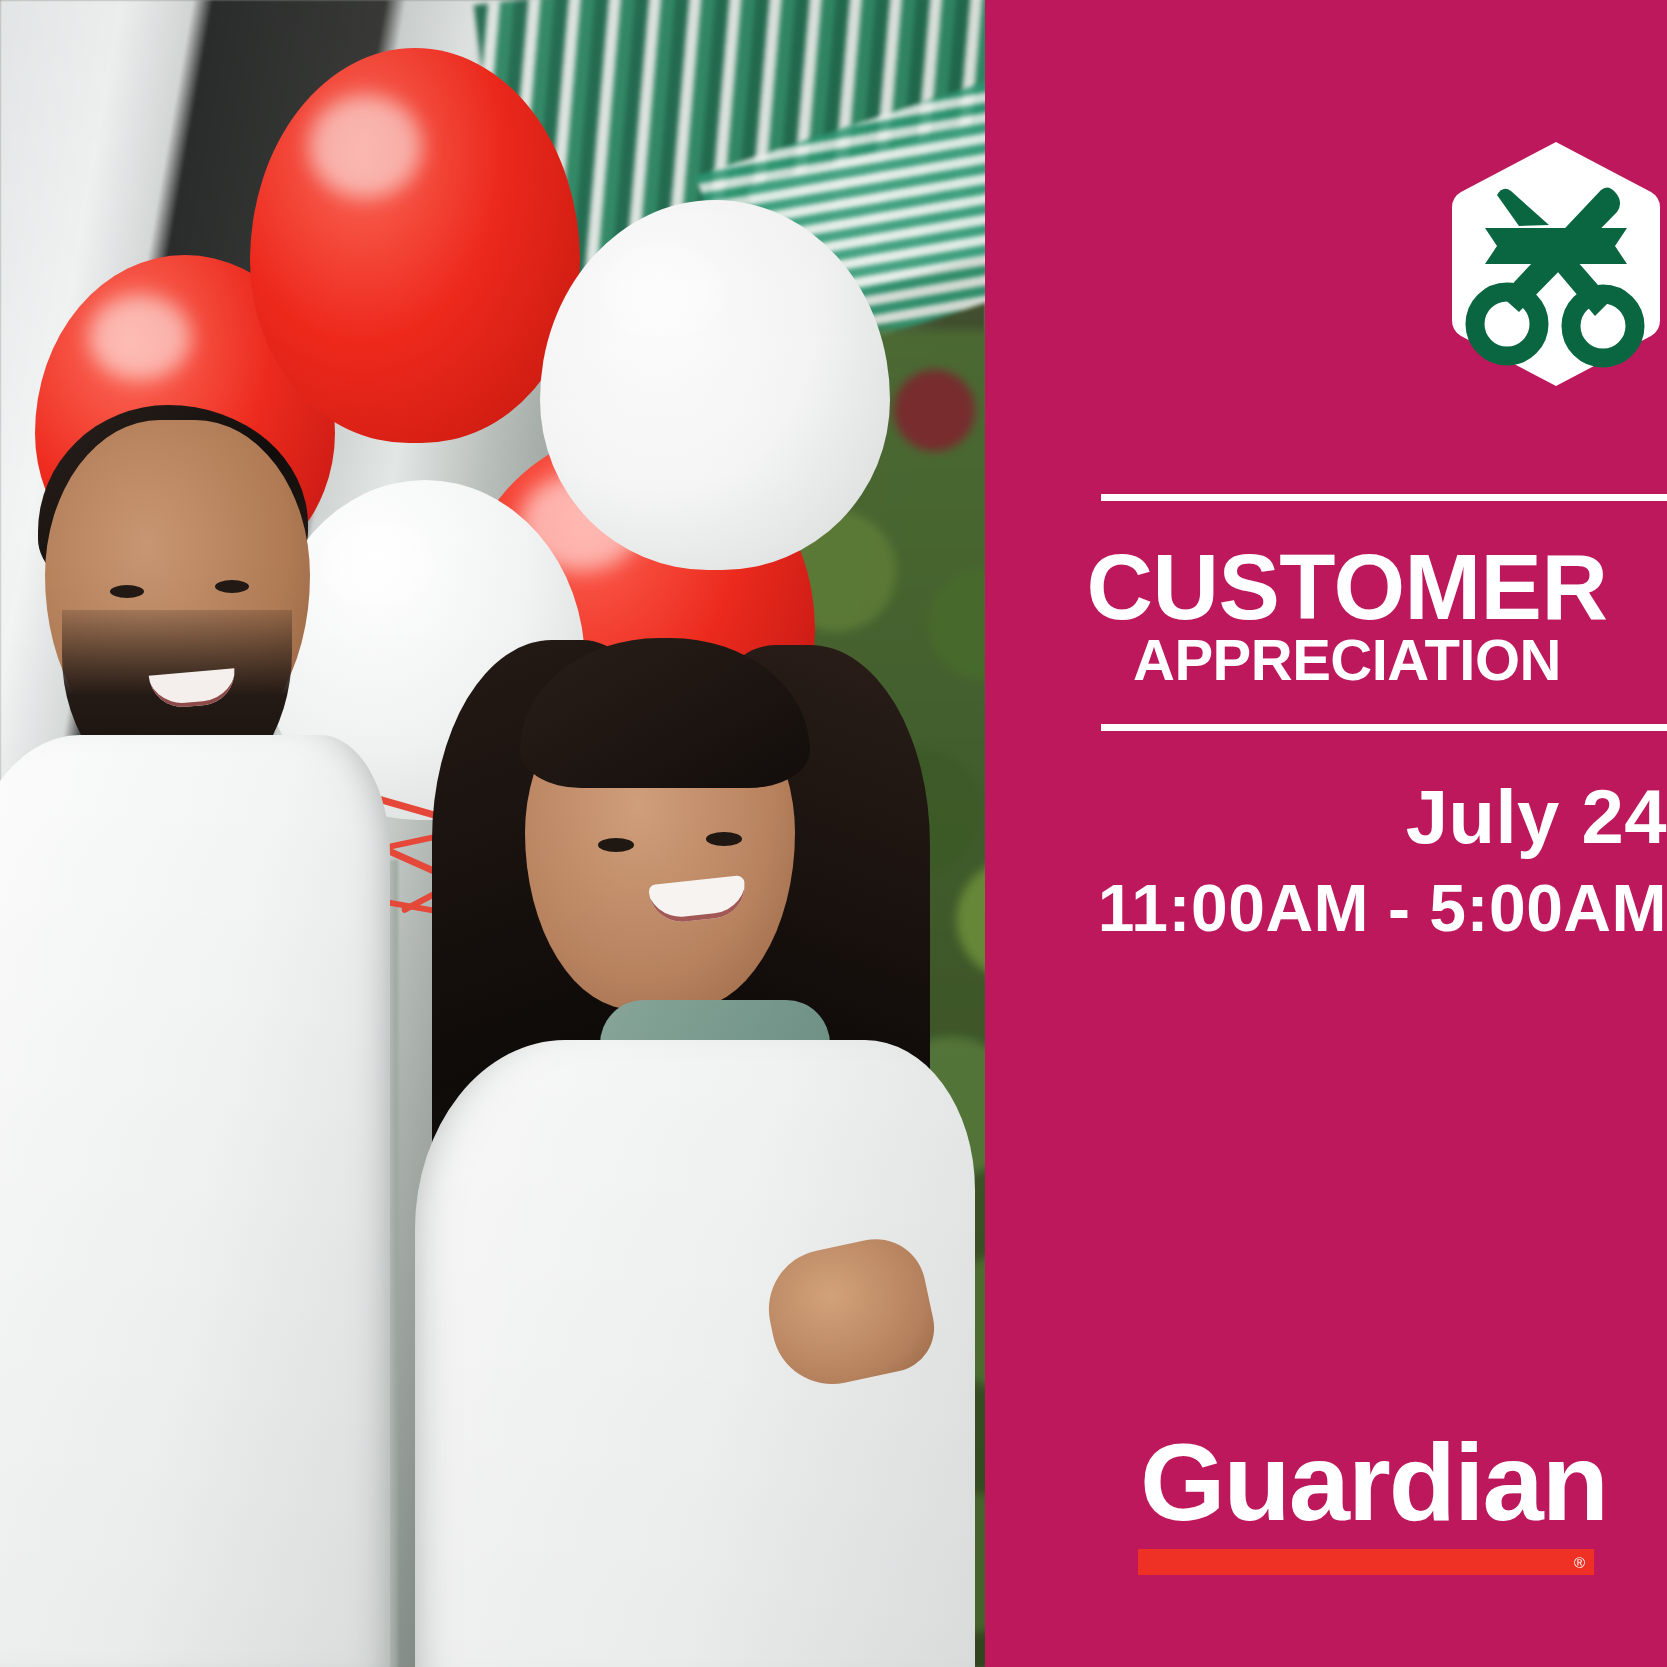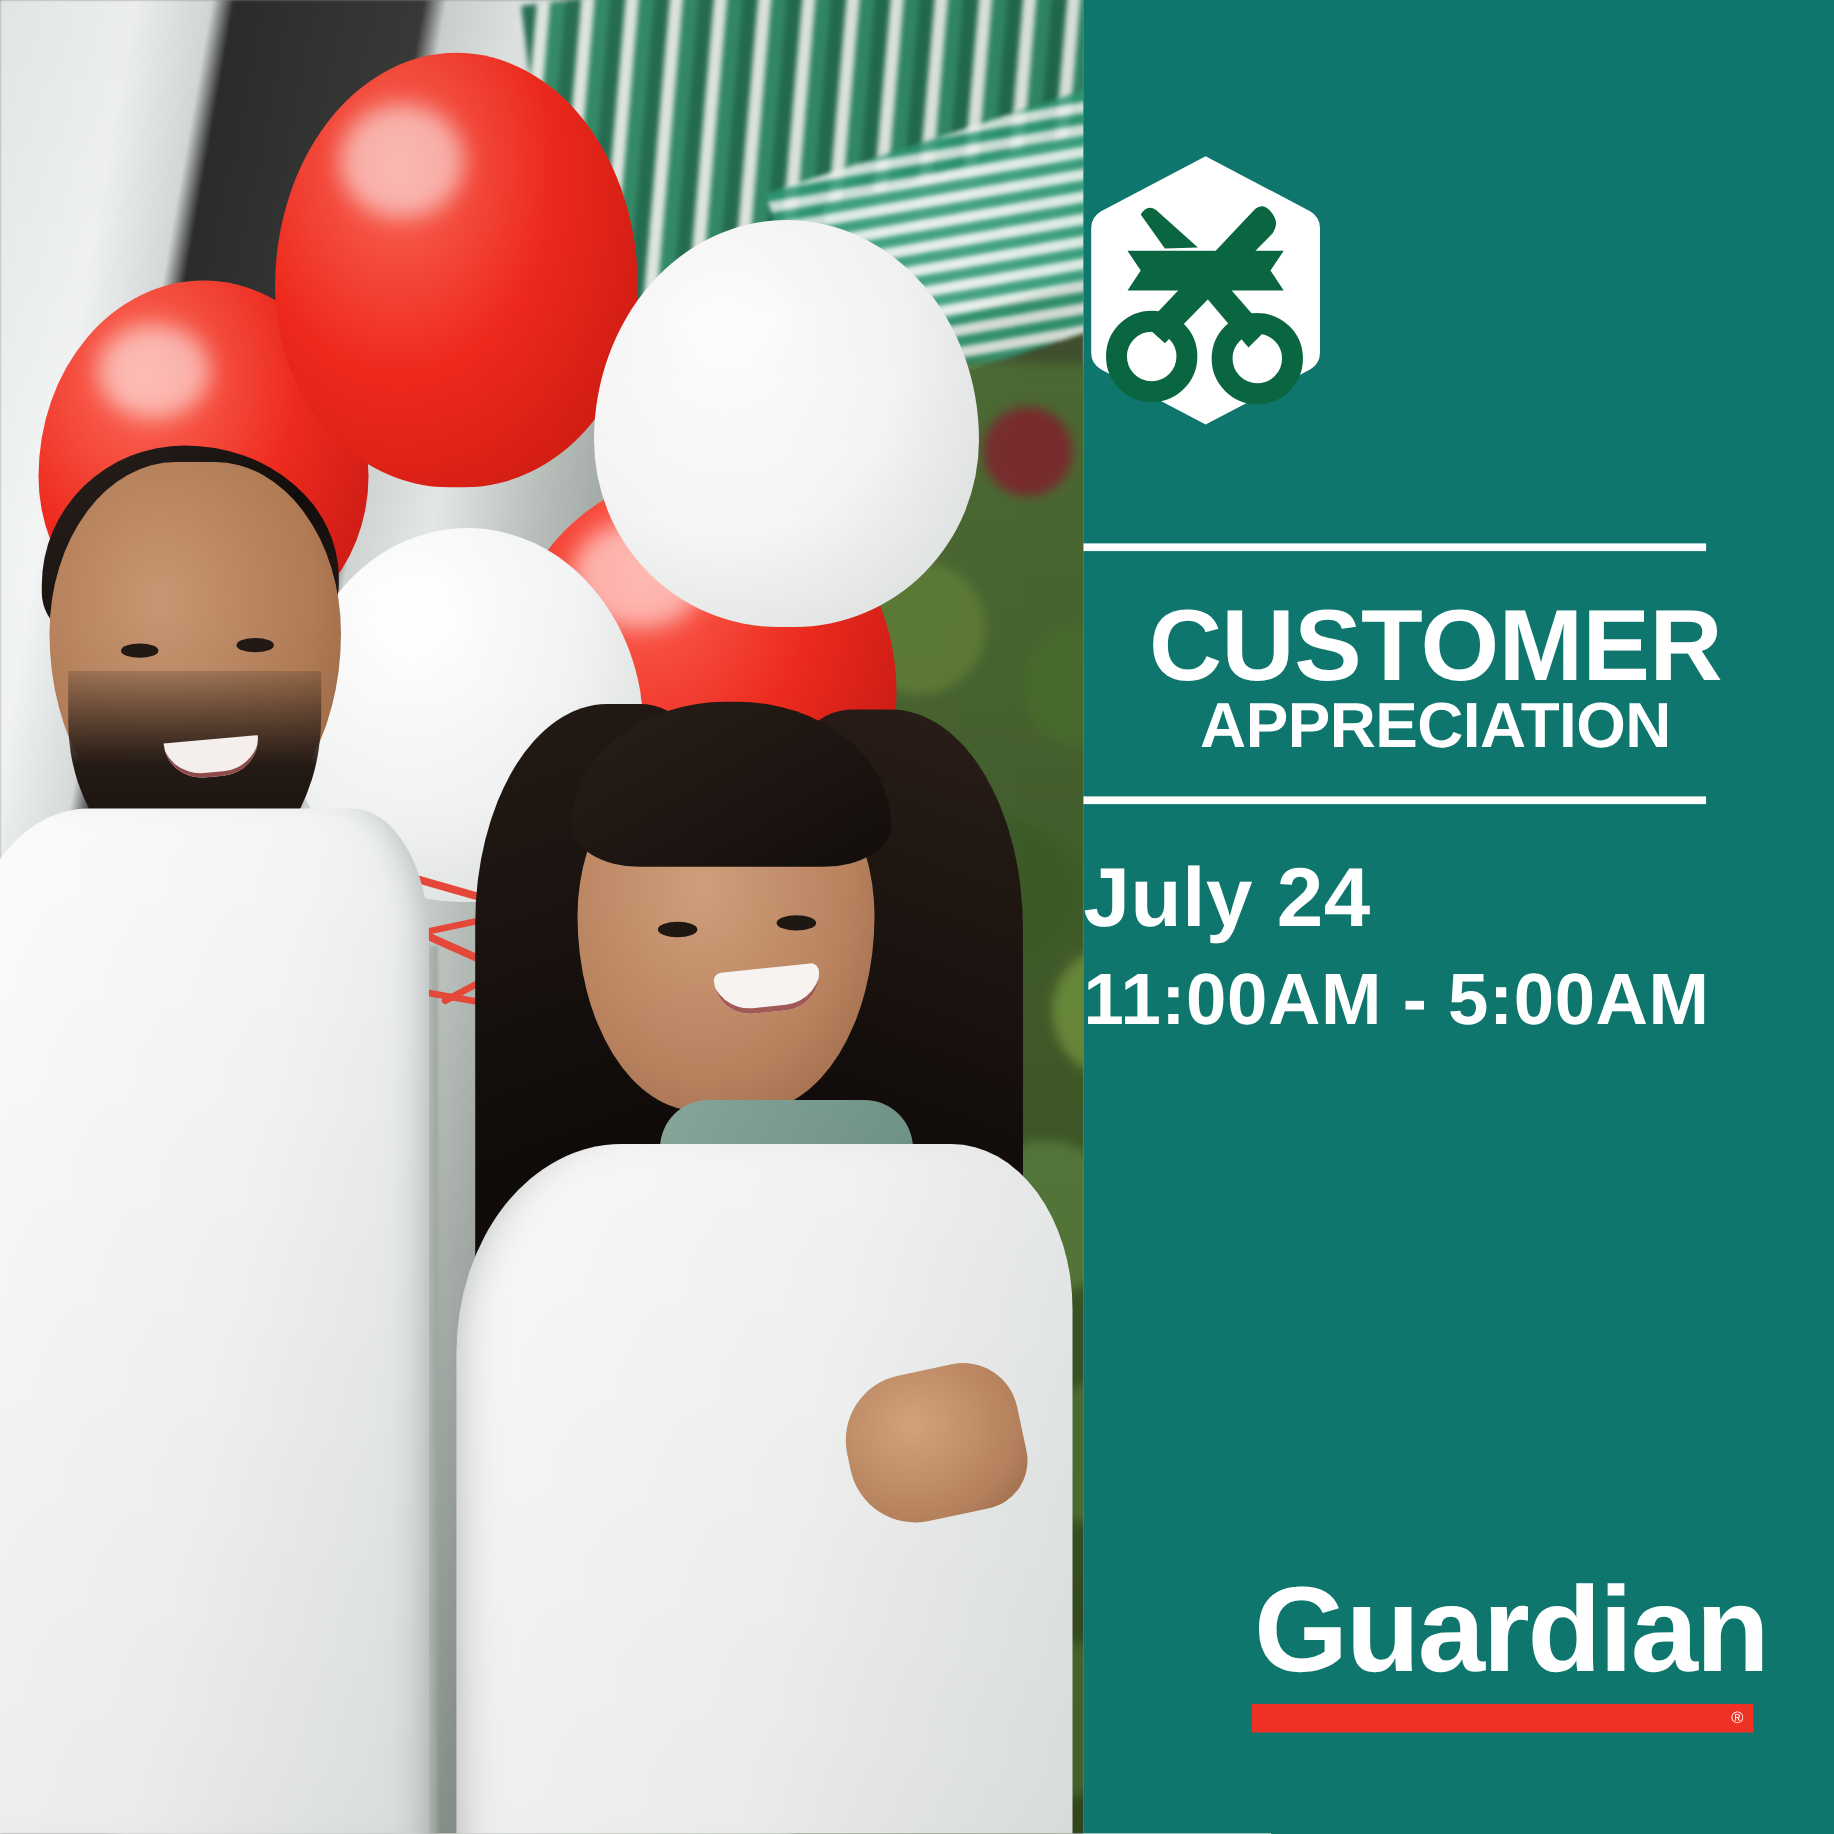--- a/index.html
+++ b/index.html
@@ -265,24 +265,24 @@
     pointer-events: none;
   }
 
   
   .green-panel {
     position: absolute;
     left: 985px;
     top: 0;
     width: 682px;
     height: 1667px;
-    background: #0f766e;
+    background: #be185d;
     display: flex;
     flex-direction: column;
-    align-items: flex-start;
+    align-items: flex-end;
   }
 
   .badge-icon {
     margin-top: 140px;
     width: 222px;
     height: 248px;
     display: block;
   }
 
   .rule {

